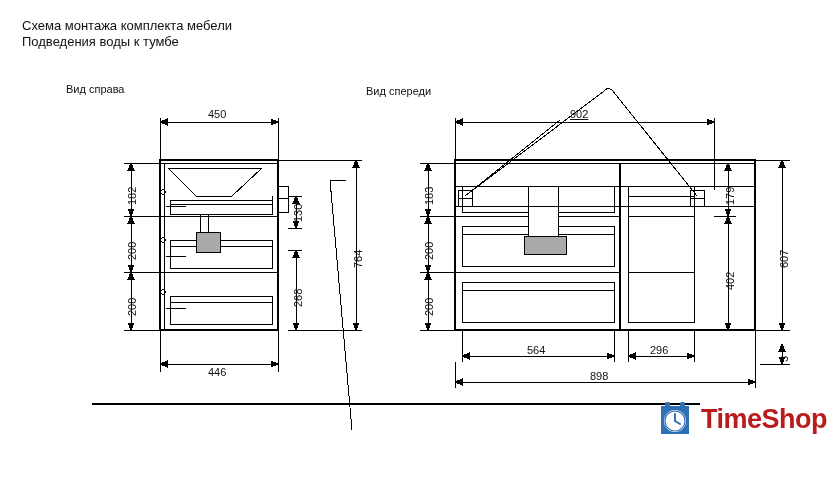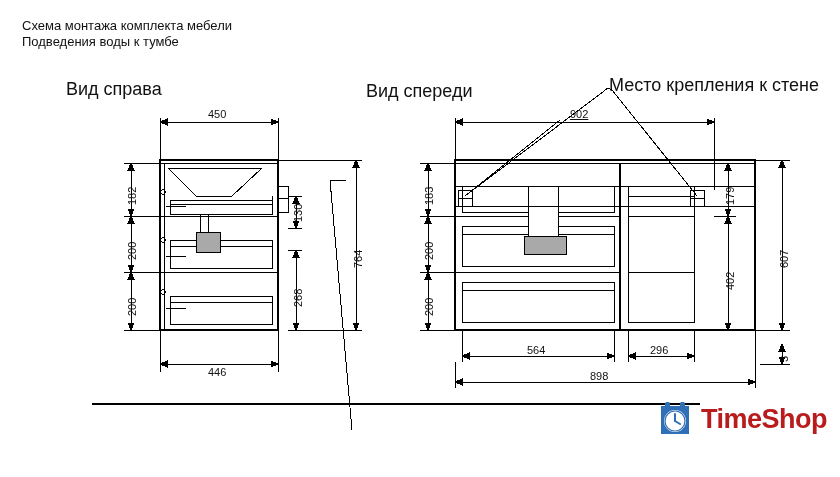--- a/index.html
+++ b/index.html
@@ -11,21 +11,21 @@
     position: relative;
     width: 840px;
     height: 477px;
     background: #ffffff;
     font-family: "Liberation Sans", sans-serif;
     color: #000000;
     overflow: hidden;
   }
   .txt {
     position: absolute;
-    font-size: 18px;
+    font-size: 11px;
     line-height: 15px;
     white-space: pre;
     color: #111;
   }
   .title {
     font-size: 13px;
     line-height: 16px;
   }
   .dim {
     position: absolute;
@@ -74,21 +74,20 @@
 </head>
 <body>
 
 <div id="page">
 
   <div class="txt title" style="left:22px; top:18px;">Схема монтажа комплекта мебели</div>
   <div class="txt title" style="left:22px; top:34px;">Подведения воды к тумбе</div>
 
   <div class="txt" style="left:66px; top:82px;">Вид справа</div>
   <div class="txt" style="left:366px; top:84px;">Вид спереди</div>
-  <div class="txt" style="left:609px; top:78px;">Место крепления к стене</div>
 
   <svg class="layer" viewBox="0 0 840 477">
     <g stroke="#000" fill="none" stroke-width="1" shape-rendering="crispEdges">
 
       <rect x="160" y="160" width="118" height="170" stroke-width="1.4"></rect>
 
       <line x1="160" y1="163" x2="278" y2="163"></line>
 
       <line x1="164" y1="163" x2="164" y2="330"></line>
 

